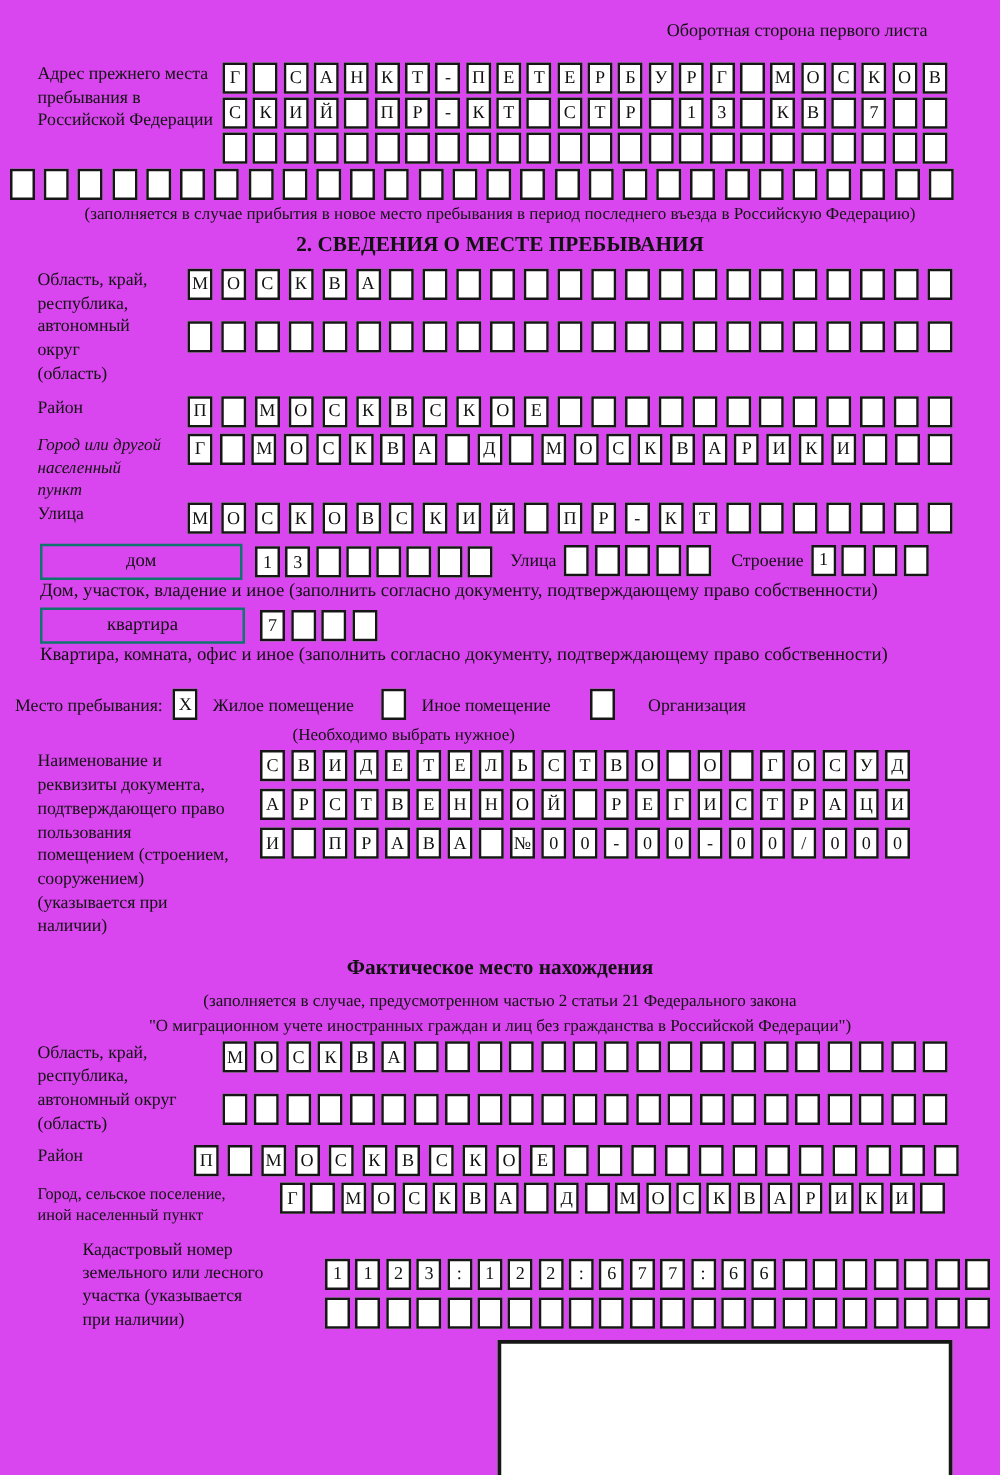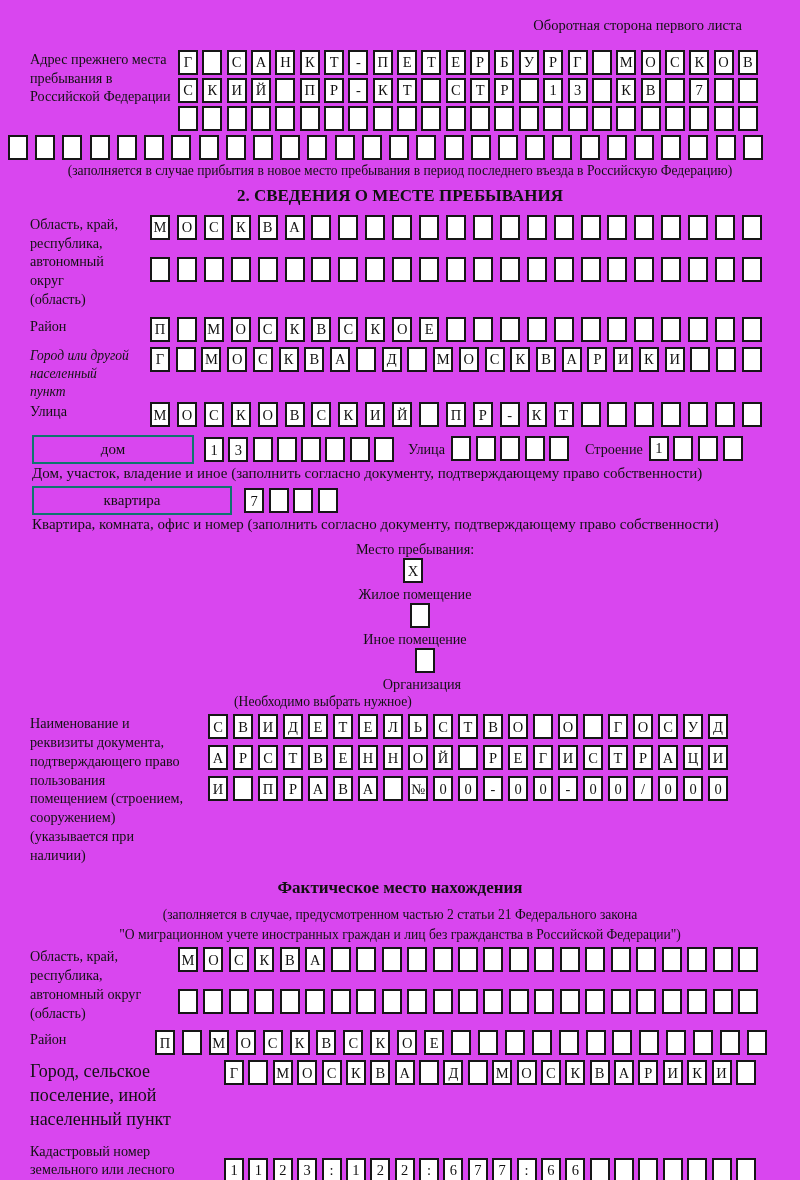--- a/index.html
+++ b/index.html
@@ -32,21 +32,21 @@
   .inline-lab{font-size:14.2px;white-space:nowrap;}
   .w580{width:580px;} .w612{width:612px;} .w755{width:755px;}
   .w520{width:520px;} .w532{width:532px;} .w190{width:190px;}
   .w118{width:118px;} .w94{width:94px;}
   .fullrow{margin-left:8px;margin-top:1px;}
   .stamp-wrap{display:flex;margin-top:6px;}
   .stamp-box{
     box-sizing:border-box;margin-left:398px;width:364px;height:174px;
     border:3px solid #161616;background:#fff;
   }
-  .stay-row{display:flex;align-items:center;padding-left:30px;margin-top:8px;flex-direction:column;}
+  .stay-row{display:flex;align-items:center;padding-left:12px;margin-top:18px;}
   .stay-row .cell{margin:0 12px 0 8px;}
   .mb8{margin-bottom:8px;}
 </style>
 </head>
 <body>
 
 <div class="page">
 
   <div class="corner-note">Оборотная сторона первого листа</div>
 
@@ -335,29 +335,29 @@
     <div class="cells w94">
         <span class="cell">1</span>
         <span class="cell"></span>
         <span class="cell"></span>
         <span class="cell"></span>
       </div>
   </div>
   <div class="caption">Дом, участок, владение и иное (заполнить согласно документу, подтверждающему право собственности)</div>
 
   <div class="frow" style="align-items:center;padding-left:32px;">
-    <div class="bigbox" style="width:200px;">квартира</div>
+    <div class="bigbox" style="width:164px;">квартира</div>
     <div class="cells w94" style="margin:0 0 0 12px;">
         <span class="cell">7</span>
         <span class="cell"></span>
         <span class="cell"></span>
         <span class="cell"></span>
       </div>
   </div>
-  <div class="caption">Квартира, комната, офис и номер (заполнить согласно документу, подтверждающему право собственности)</div>
+  <div class="caption">Квартира, комната, офис и иное (заполнить согласно документу, подтверждающему право собственности)</div>
 
   <div class="stay-row">
     <span class="inline-lab">Место пребывания:</span>
     <span class="cells">
         <span class="cell">X</span>
       </span>
     <span class="inline-lab">Жилое помещение</span>
     <span class="cells" style="margin-left:14px;">
         <span class="cell"></span>
       </span>
@@ -527,21 +527,21 @@
         <span class="cell"></span>
         <span class="cell"></span>
         <span class="cell"></span>
         <span class="cell"></span>
         <span class="cell"></span>
         <span class="cell"></span>
       </div>
   </div>
 
   <div class="frow" style="margin-top:2px;">
-    <div class="lab" style="width:224px;padding-right:18px;font-size:18px;">Город, сельское поселение, иной населенный пункт</div>
+    <div class="lab" style="width:224px;padding-right:18px;font-size:13px;">Город, сельское поселение, иной населенный пункт</div>
     <div class="cells w532">
         <span class="cell">Г</span>
         <span class="cell"></span>
         <span class="cell">М</span>
         <span class="cell">О</span>
         <span class="cell">С</span>
         <span class="cell">К</span>
         <span class="cell">В</span>
         <span class="cell">А</span>
         <span class="cell"></span>
@@ -554,21 +554,21 @@
         <span class="cell">В</span>
         <span class="cell">А</span>
         <span class="cell">Р</span>
         <span class="cell">И</span>
         <span class="cell">К</span>
         <span class="cell">И</span>
         <span class="cell"></span>
       </div>
   </div>
 
-  <div class="frow" style="margin-top:10px;">
+  <div class="frow" style="margin-top:10px;padding-left:36px;">
     <div class="lab" style="width:224px;padding-right:42px;">Кадастровый номер земельного или лесного участка (указывается при наличии)</div>
     <div class="cellcol" style="padding-top:16px;">
       <div class="cells w532">
           <span class="cell">1</span>
           <span class="cell">1</span>
           <span class="cell">2</span>
           <span class="cell">3</span>
           <span class="cell">:</span>
           <span class="cell">1</span>
           <span class="cell">2</span>

